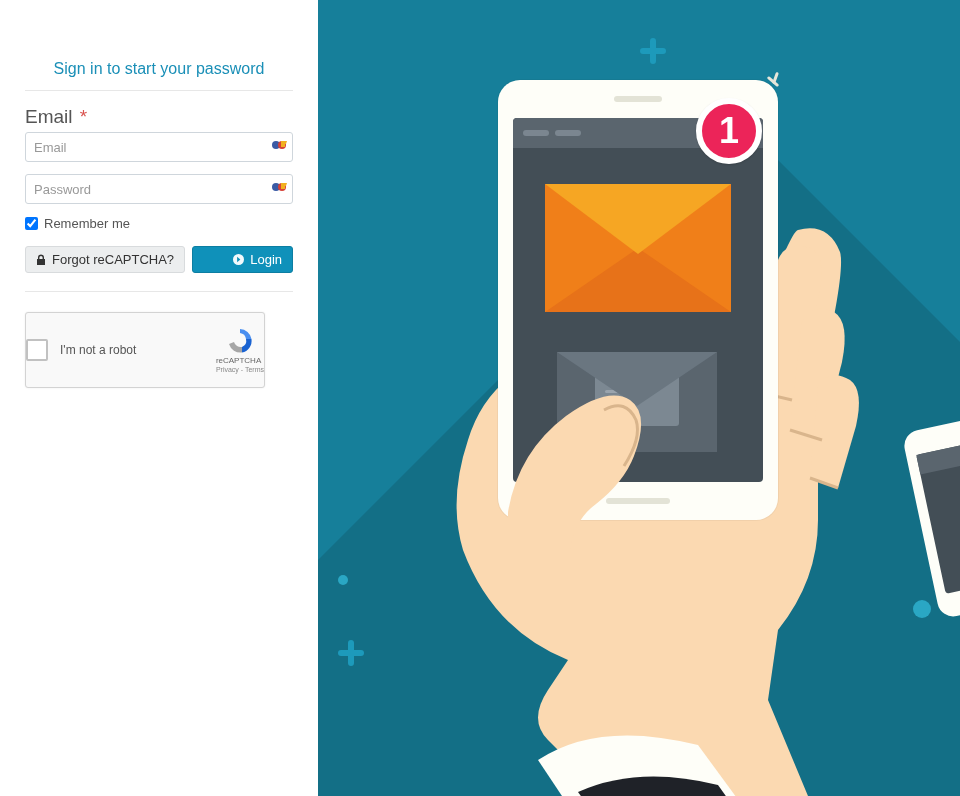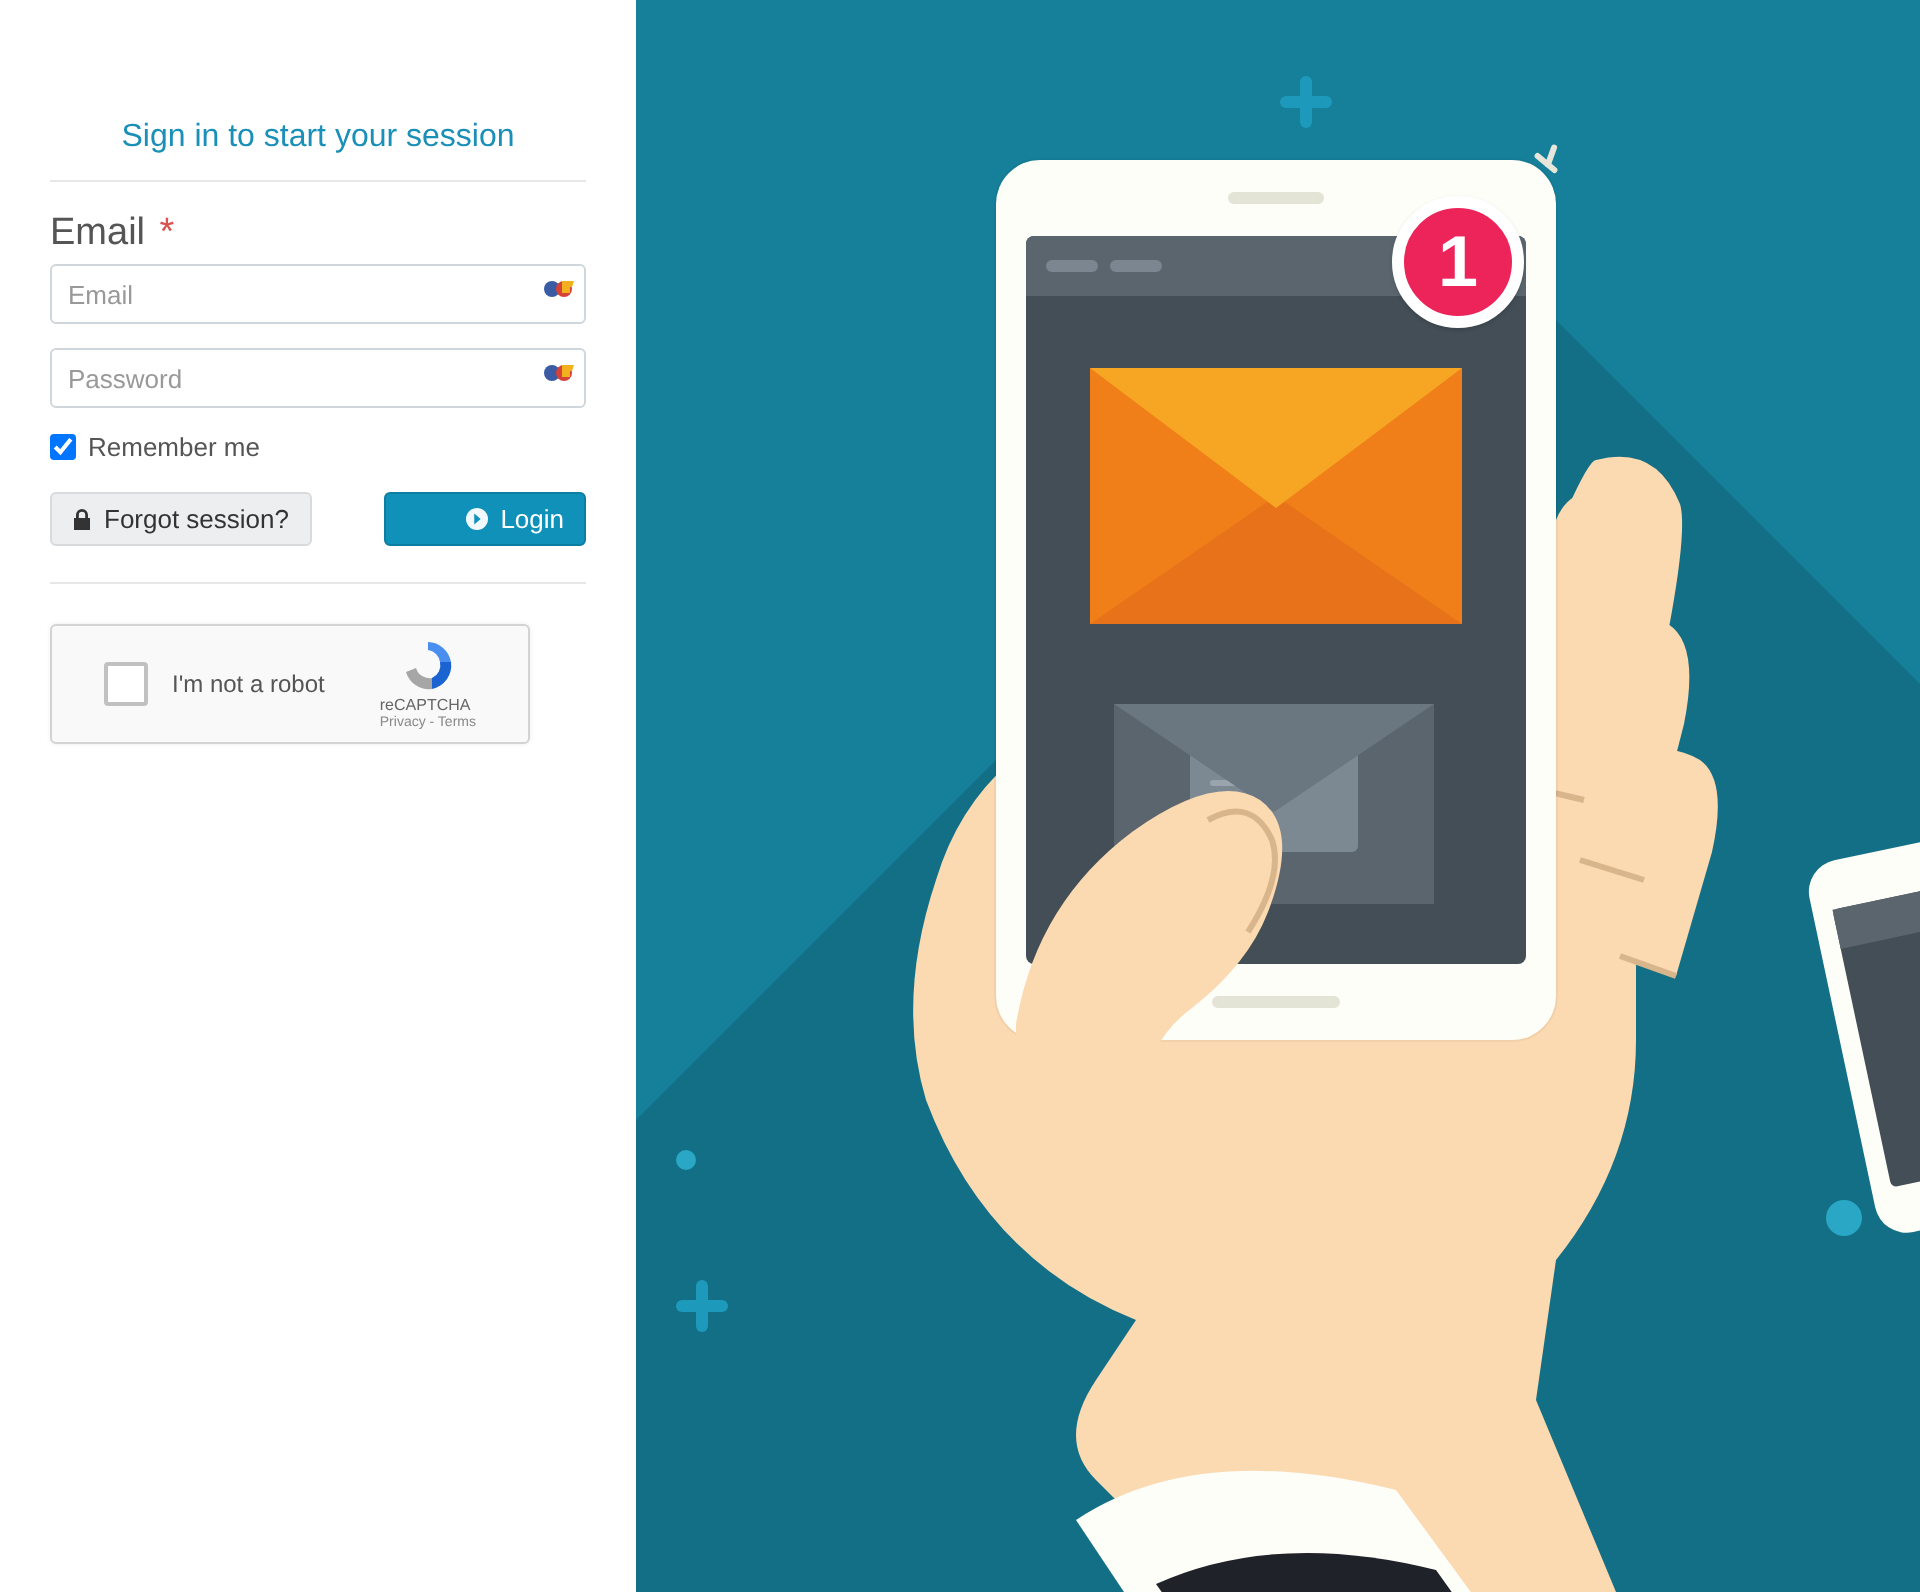--- a/index.html
+++ b/index.html
@@ -15,21 +15,21 @@
   .text-input::placeholder{color:#999;}
   .key-icon{position:absolute;right:6px;top:50%;transform:translateY(-50%);}
   .remember-row{display:flex;font-size:13px;color:#555;margin-bottom:15px;}
   .remember-row input{margin-right:6px;}
   .button-row{display:flex;justify-content:space-between;align-items:center;margin-bottom:18px;}
   .btn{display:inline-flex;align-items:center;border-radius:3px;padding:5px 10px;font-size:13px;cursor:pointer;border:1px solid transparent;}
   .btn-forgot{background:#eceeef;color:#333;border-color:#d8dbdd;}
   .btn-login{background:#0f91ba;color:#fff;border-color:#0c7ea2;padding-left:40px;}
   .btn svg{margin-right:6px;}
   .divider2{border:none;border-top:1px solid #e7e7e7;margin-bottom:20px;}
-  .recaptcha{width:240px;height:60px;border:1px solid #d3d3d3;border-radius:3px;background:#f9f9f9;display:flex;align-items:center;padding:8px 26px;box-shadow:0 0 2px rgba(0,0,0,0.08);}
+  .recaptcha{width:240px;height:76px;border:1px solid #d3d3d3;border-radius:3px;background:#f9f9f9;display:flex;align-items:center;padding:8px 0;box-shadow:0 0 2px rgba(0,0,0,0.08);}
   .recaptcha .cb{width:22px;height:22px;border:2px solid #c1c1c1;border-radius:2px;background:#fff;margin-right:12px;}
   .recaptcha .rc-label{font-size:12px;color:#555;flex:1;}
   .recaptcha .rc-logo{font-size:8px;color:#666;}
   .recaptcha .rc-logo .circ{width:28px;height:28px;margin:0 auto 1px auto;}
   .recaptcha .rc-links{font-size:7px;color:#888;margin-top:1px;}
 
   
   .right-pane{flex:1;height:100%;position:relative;background:#167f9a;overflow:hidden;}
   .plus{position:absolute;width:26px;height:26px;}
   .plus::before,.plus::after{content:"";position:absolute;background:#1d9abb;border-radius:3px;}
@@ -59,21 +59,21 @@
   .badge{position:absolute;left:378px;top:98px;width:66px;height:66px;border-radius:50%;background:#ec2459;border:6px solid #fff;color:#fff;font-size:36px;font-weight:700;display:flex;align-items:center;justify-content:center;box-shadow:0 1px 2px rgba(0,0,0,0.15);}
   .hand{position:absolute;left:80px;top:200px;width:520px;height:620px;}
   .other-phone{position:absolute;right:-70px;top:420px;width:110px;height:190px;background:#fefef8;border-radius:16px;transform:rotate(-12deg);}
   .other-phone .scr{position:absolute;left:10px;right:10px;top:24px;bottom:24px;background:#434e56;border-radius:3px;}
   .other-phone .scr-hdr{height:20px;background:#5a656e;}
 </style>
 </head>
 <body>
 
 <div class="left-pane">
-  <h2 class="title">Sign in to start your session</h2>
+  <h2 class="title">Sign in to start your password</h2>
   <hr class="divider">
 
   <div class="form-group">
     <div class="label">
       <span>Email</span>
       <span class="req">*</span>
     </div>
     <div class="input-wrap">
       <input type="text" class="text-input" placeholder="Email" style="">
       <span class="key-icon">
@@ -102,21 +102,21 @@
   <label class="remember-row">
     <input type="checkbox" checked="" style="">
     <span>Remember me</span>
   </label>
 
   <div class="button-row">
     <button class="btn btn-forgot">
       <svg width="10" height="12" viewBox="0 0 10 12">
           <path fill="#333" d="M2 5V3.5a3 3 0 0 1 6 0V5h1v6H1V5h1zm1.4 0h3.2V3.5a1.6 1.6 0 1 0-3.2 0V5z"></path>
         </svg>
-      <span>Forgot session?</span>
+      <span>Forgot reCAPTCHA?</span>
     </button>
     <button class="btn btn-login">
       <svg width="11" height="11" viewBox="0 0 12 12">
           <circle cx="6" cy="6" r="6" fill="#fff" opacity="0.95"></circle>
           <path d="M4.5 3 L8 6 L4.5 9 Z" fill="#0f91ba"></path>
         </svg>
       <span>Login</span>
     </button>
   </div>
 

